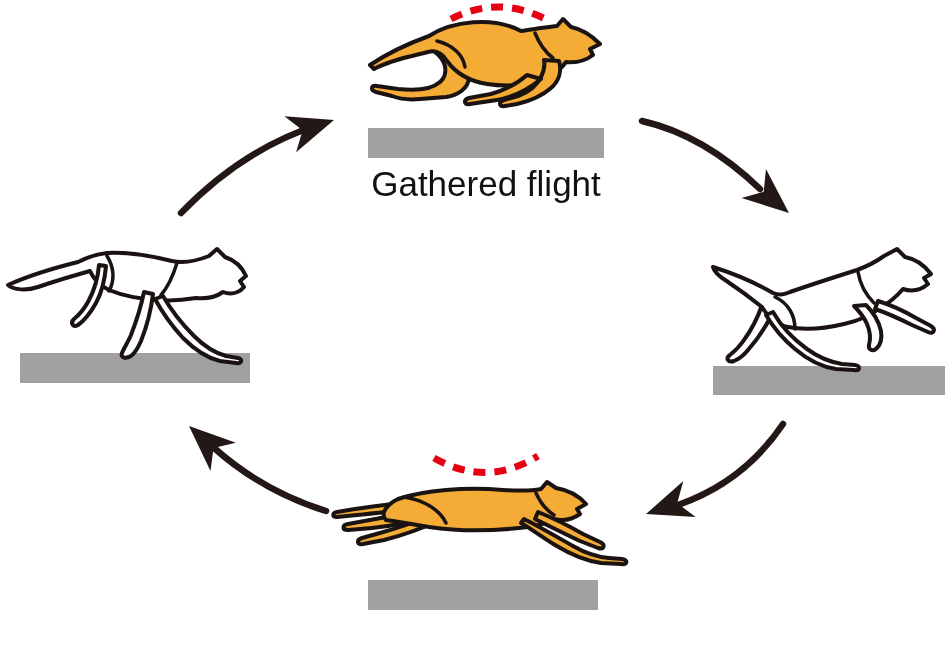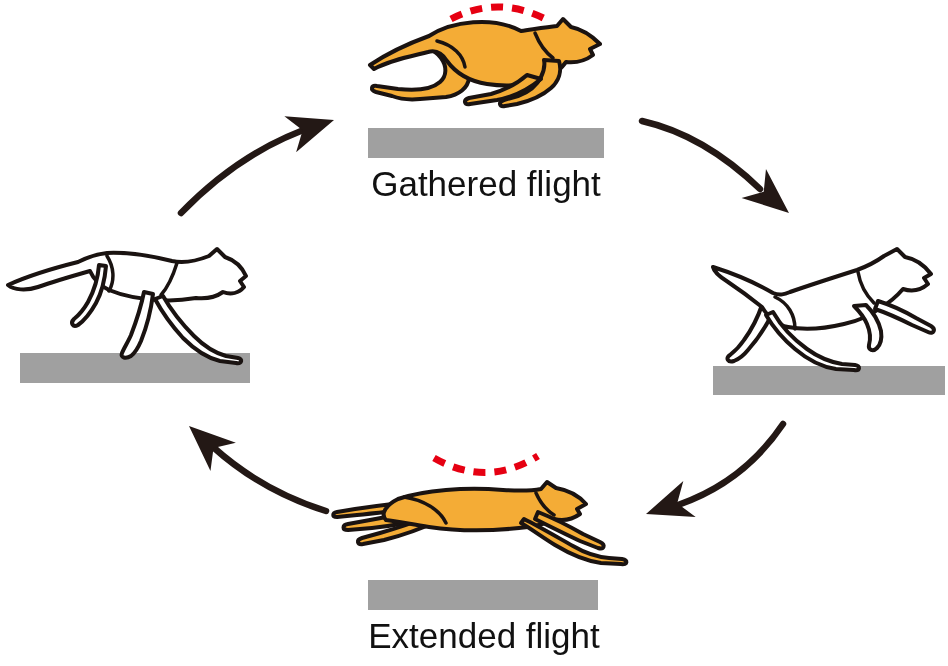--- a/index.html
+++ b/index.html
@@ -146,14 +146,13 @@
     <path fill="#FFFFFF" d="M163 296 C171 310 182 324 194 336 C204 346 215 353 226 356
       L238 358 C243 359 242 364 236 363 L220 361 C207 358 194 349 183 338
       C172 326 162 312 155 299 Z"></path>
 
     <path fill="none" stroke-width="3.5" d="M107 256 C114 267 115 280 109 291"></path>
     <path fill="none" stroke-width="3.5" d="M177 263 C173 276 168 287 161 295"></path>
   </g>
 </svg>
 
   <div class="phase-label label-top">Gathered flight</div>
-  <div class="phase-label label-bottom">Extended flight</div>
 </div>
 
 </body></html>

